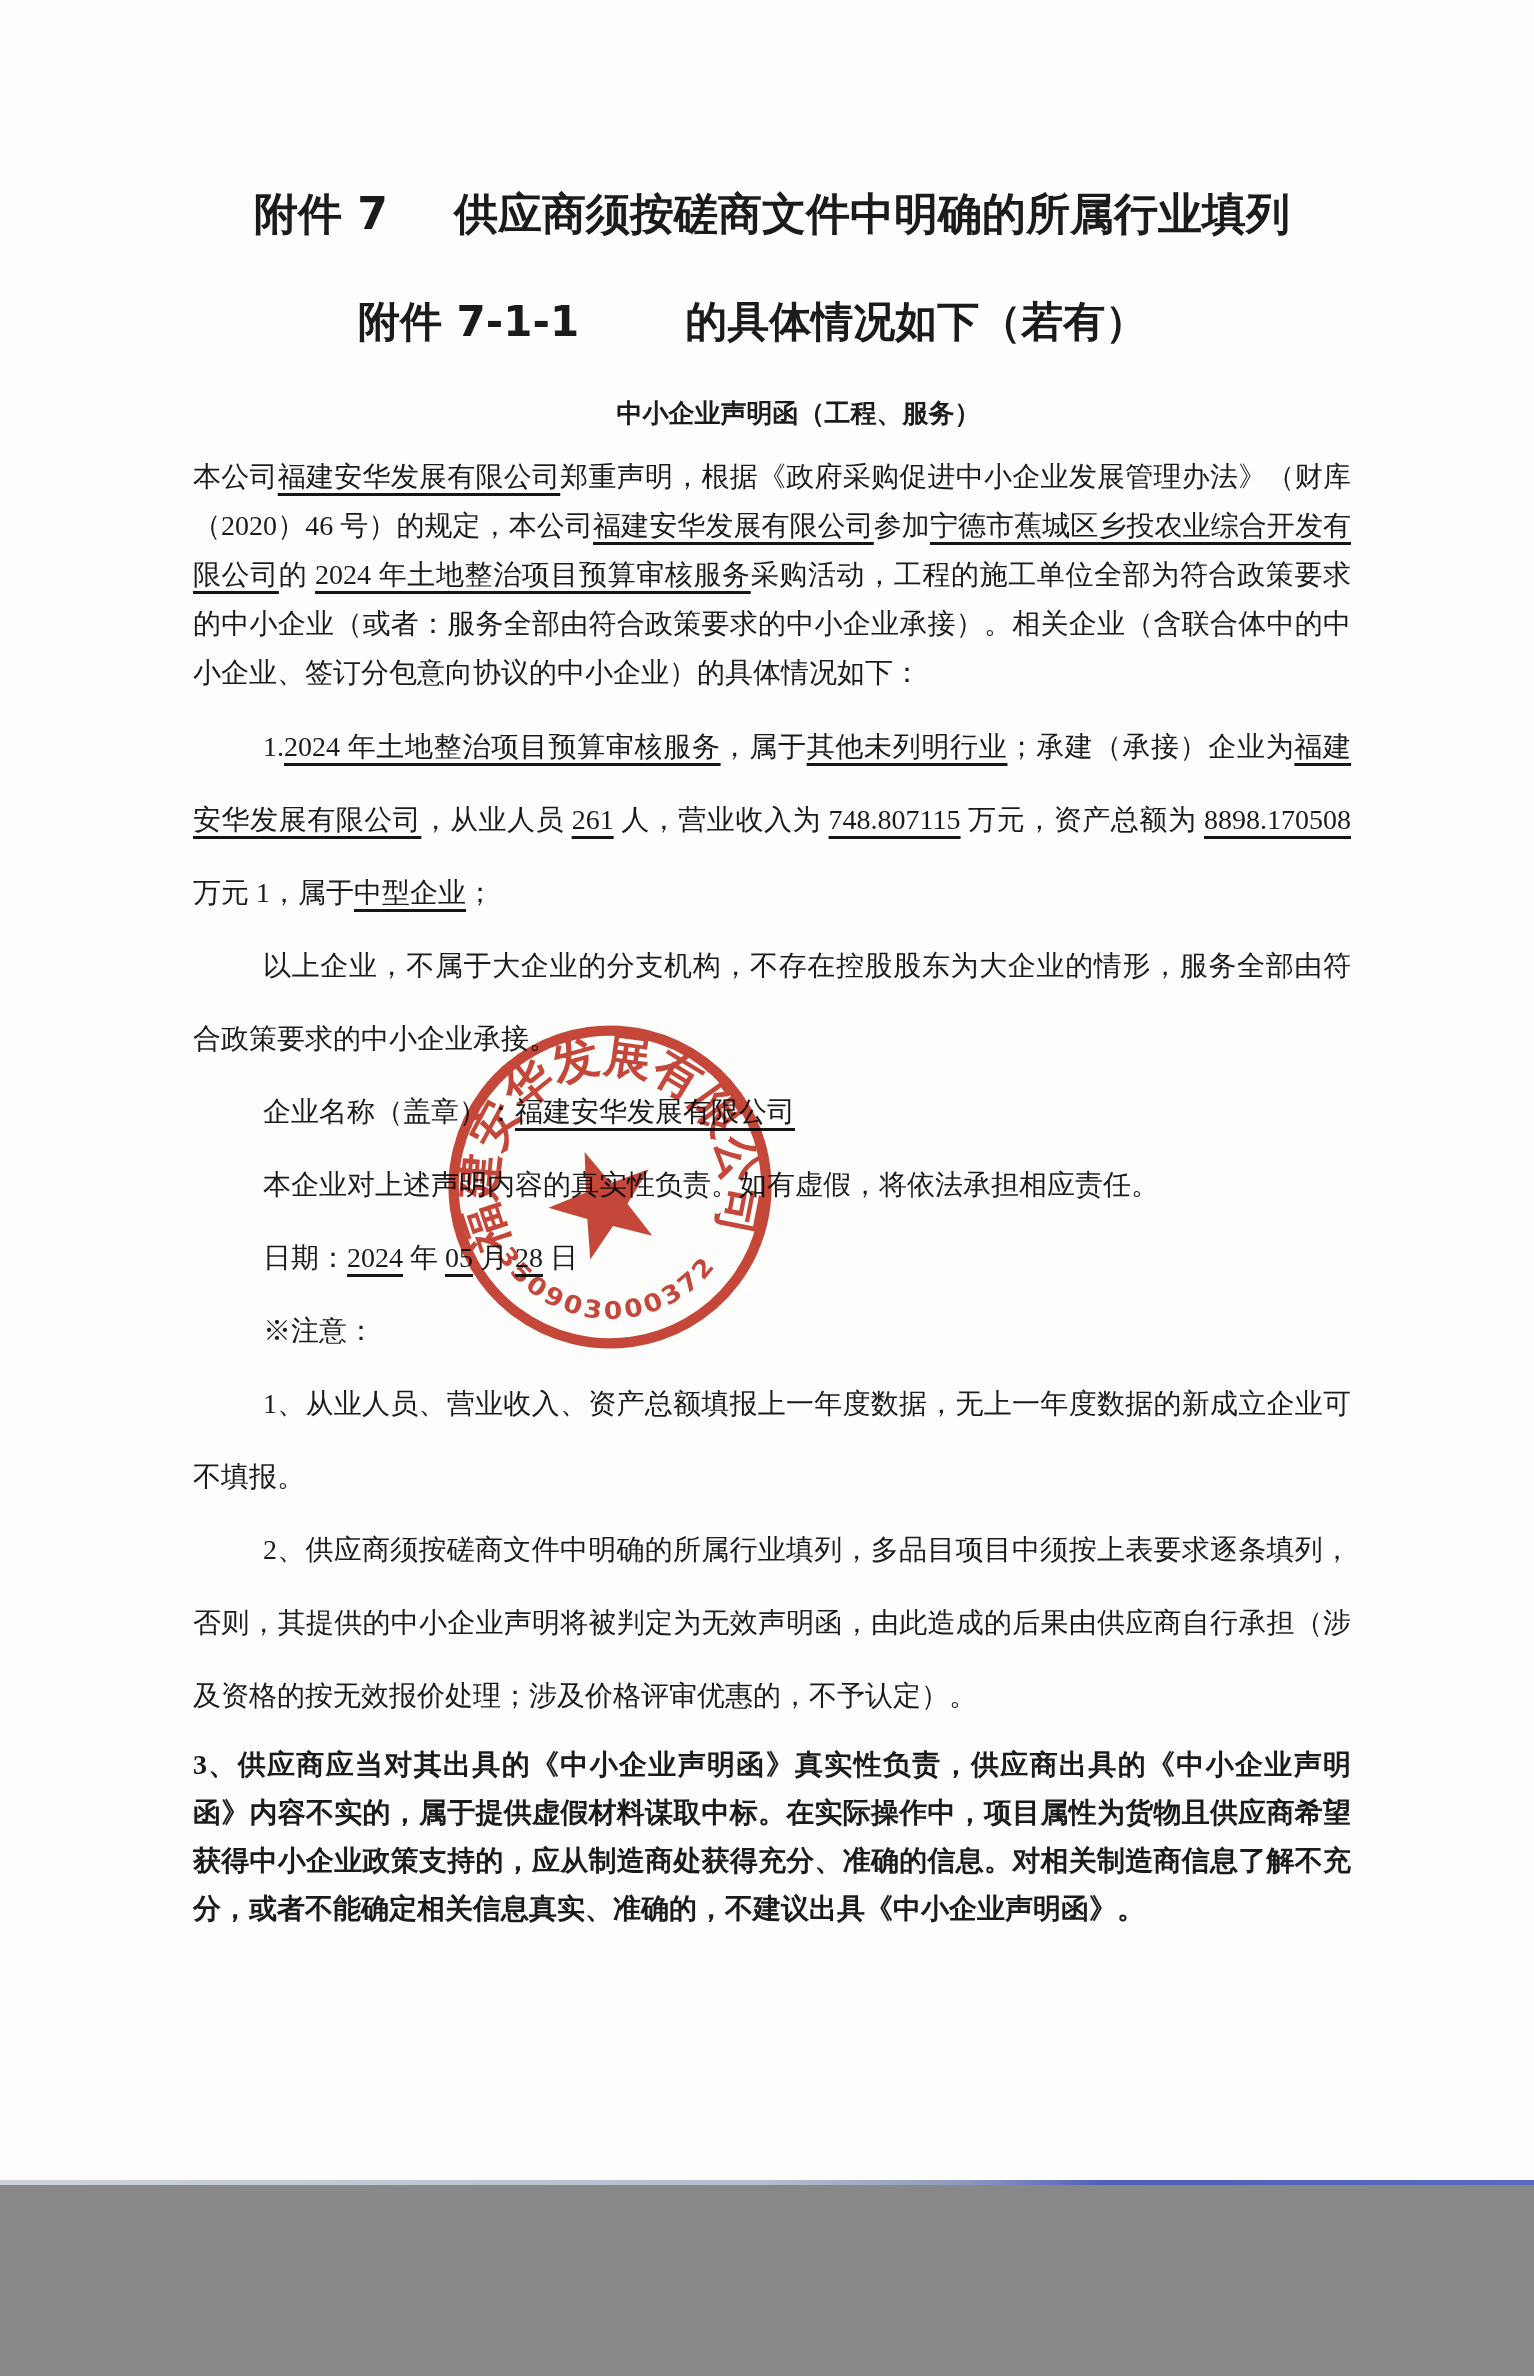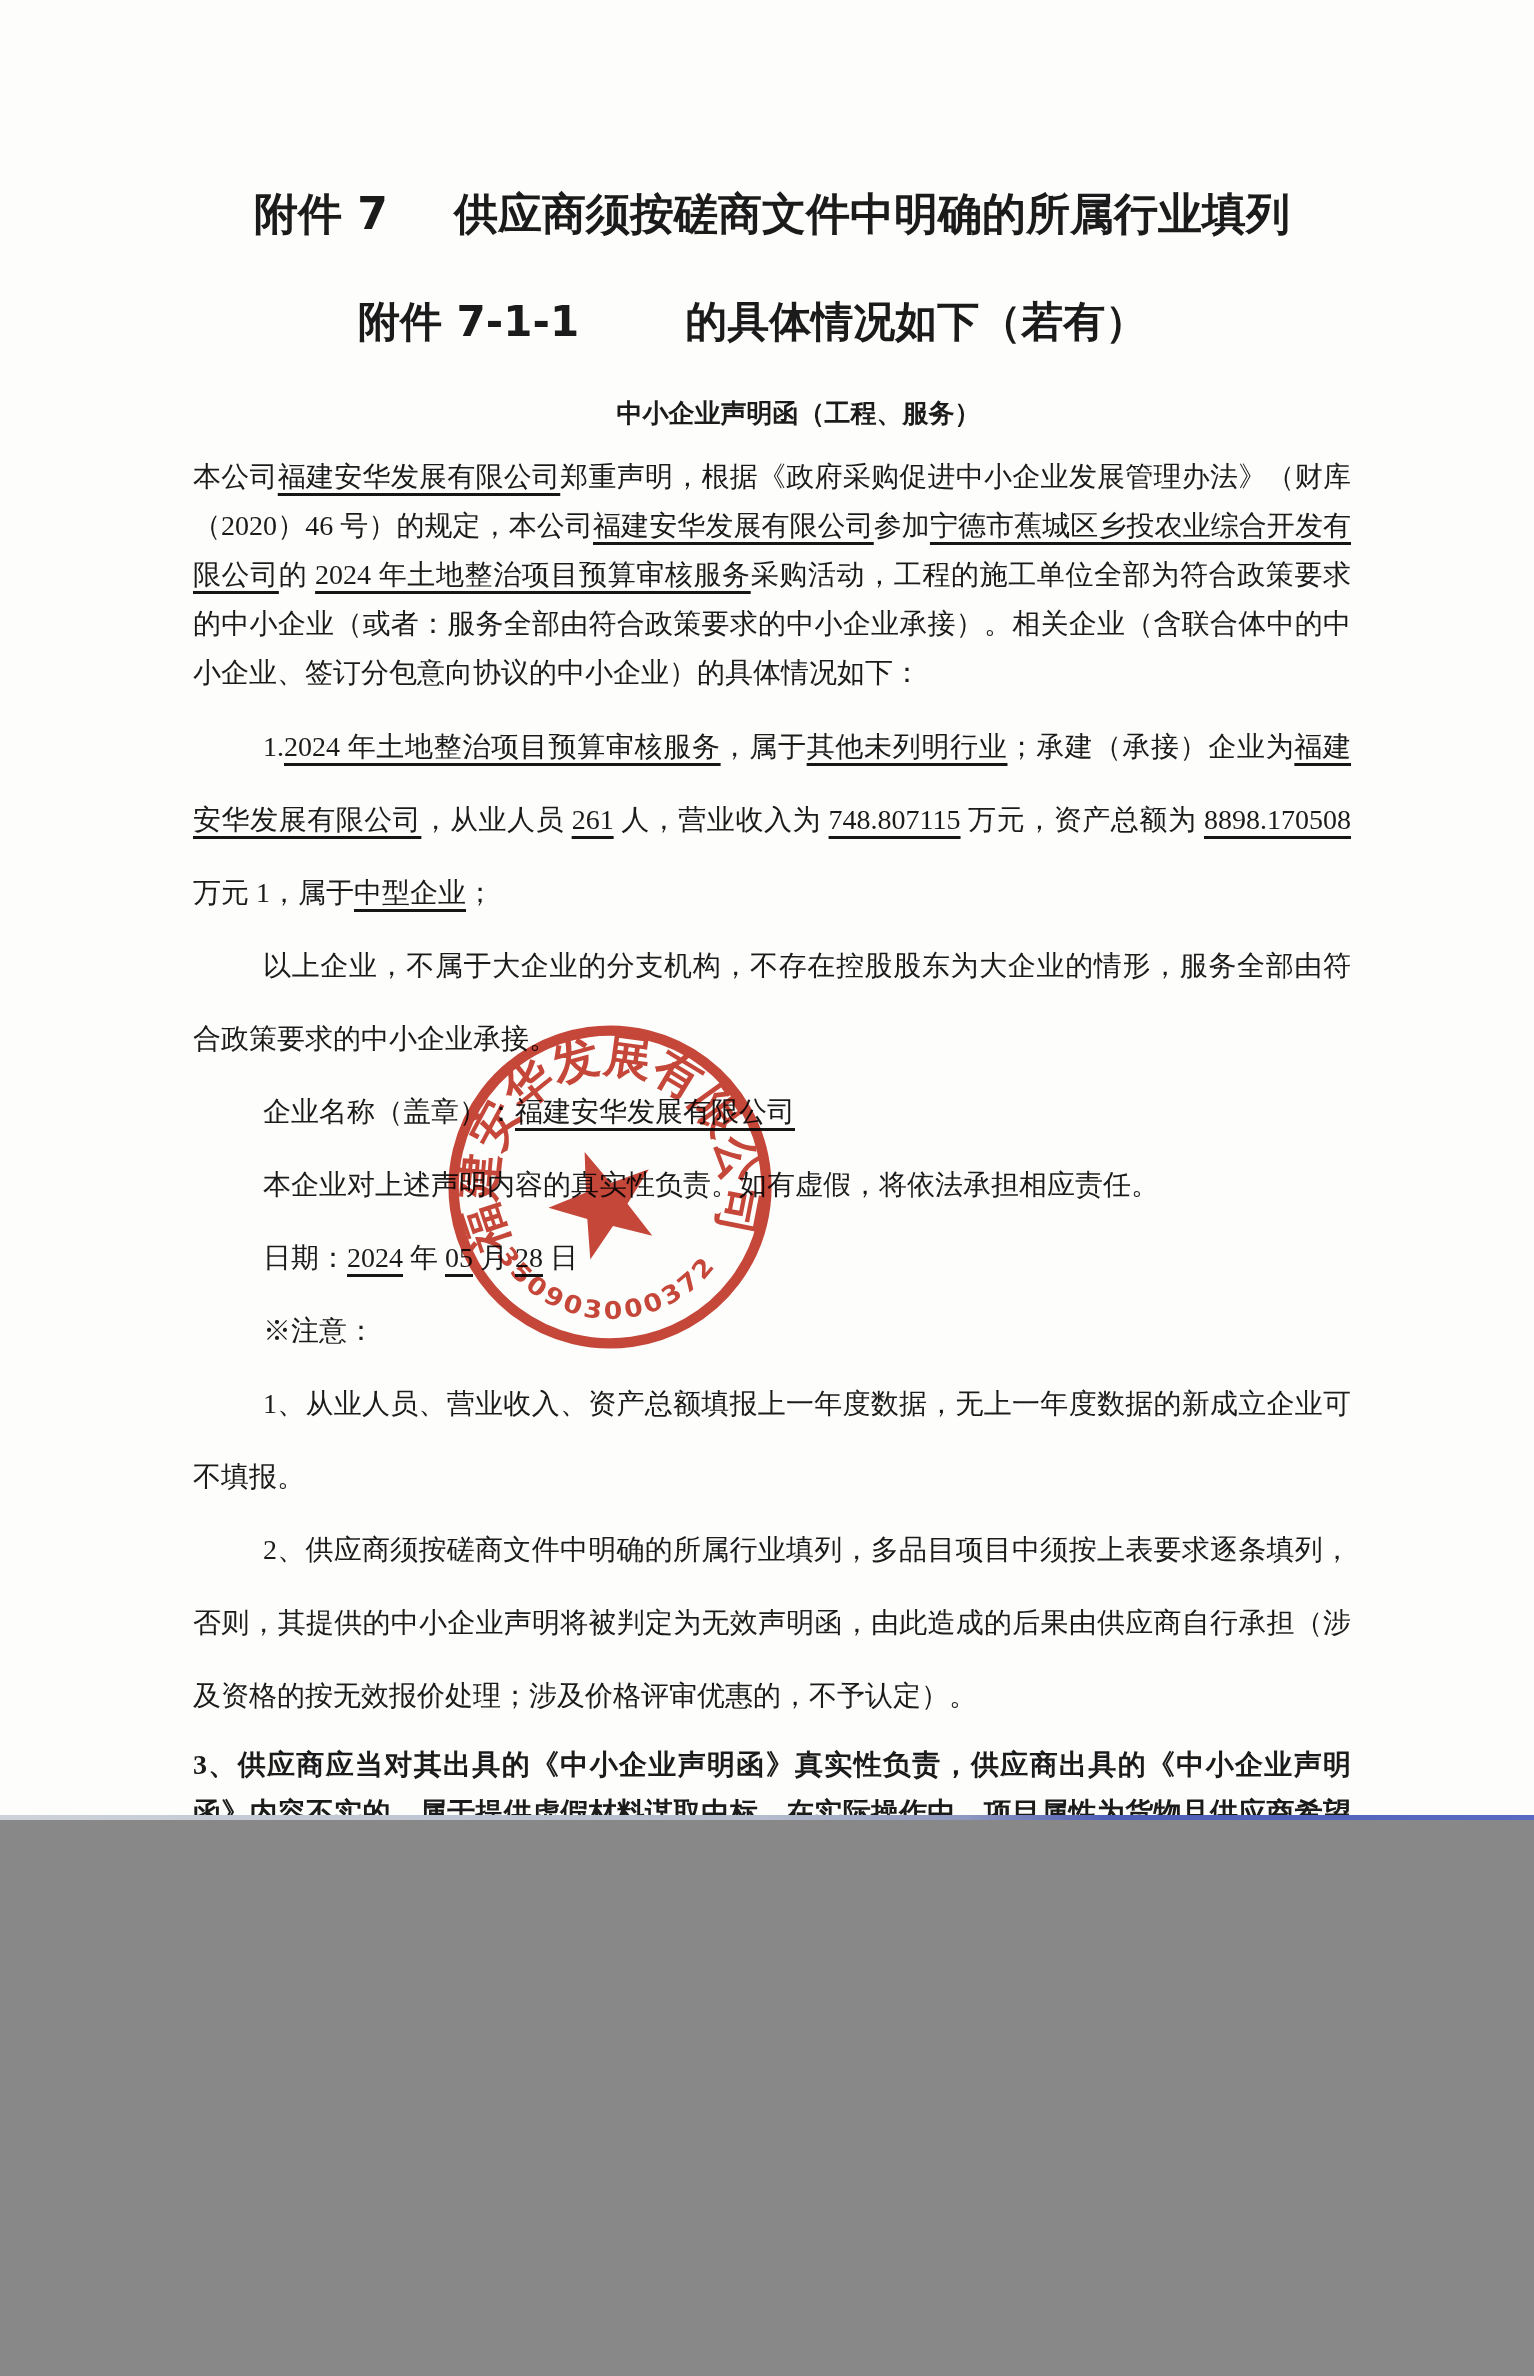--- a/index.html
+++ b/index.html
@@ -1,18 +1,18 @@
 <!DOCTYPE html>
 <html style="font-size:15px"><head>
 <meta charset="utf-8">
 <style>
   html,body { margin:0; padding:0; background:#888; }
   .page {
     position:relative;
-    width:1535px; height:1820px;
+    width:1535px; height:2185px;
     margin:0 auto;
     background:#fdfdfc;
     overflow:hidden;
     color:#1b1b1b;
     font-family:"Liberation Serif", serif;
   }
   .content {
     position:absolute; left:193px; top:0; width:1158px;
   }
   

